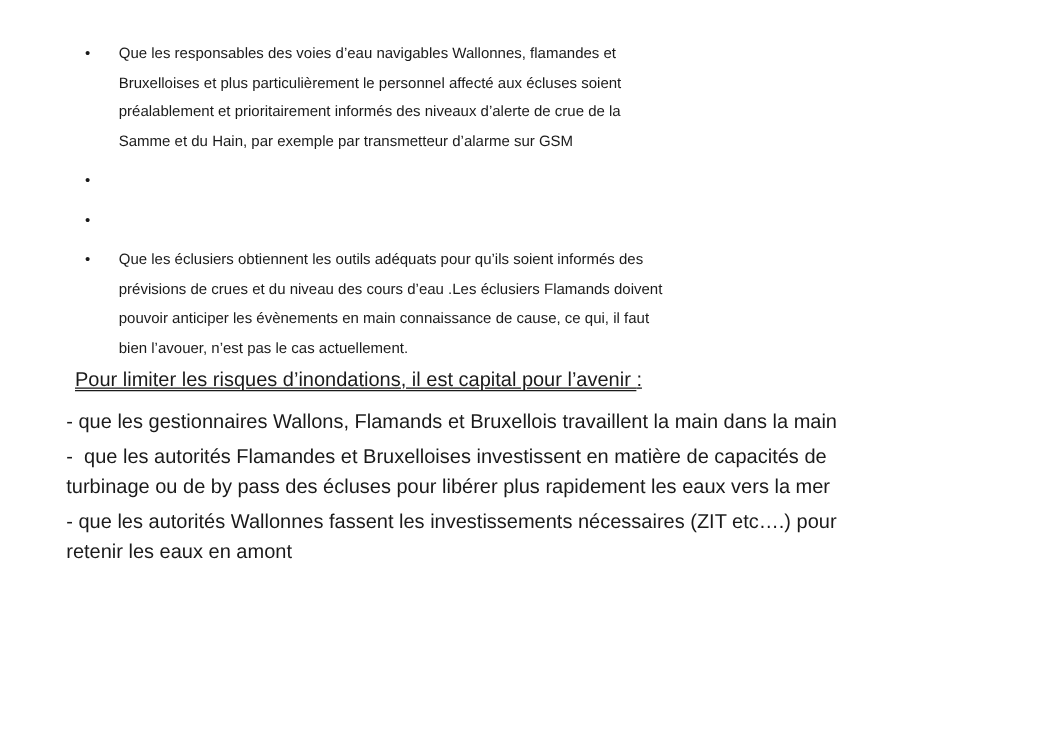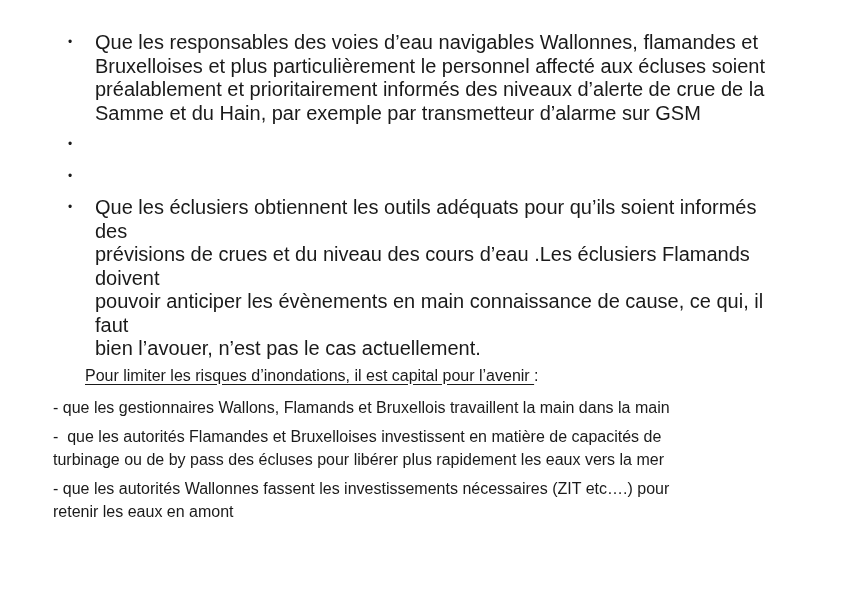--- a/index.html
+++ b/index.html
@@ -31,28 +31,29 @@
     align-items: flex-start;
     margin: 0 0 8px 0;
   }
   .bullet-marker {
     flex: none;
     width: 27px;
     font-size: 12px;
     line-height: 23.5px;
   }
   .bullet-text {
-    font-size: 20px;
+    font-size: 12px;
     line-height: 23.5px;
     white-space: pre-wrap;
   }
   .section-heading {
-    margin: -5px 40px 9px 85px;
+    margin: -5px 40px 9px 60px;
     font-size: 16px;
     line-height: 23.5px;
+    text-decoration: underline;
   }
   .heading-underlined {
     text-decoration: underline;
     text-underline-offset: 3px;
   }
   .dash-para {
     margin: 0 52px 5px 53px;
     font-size: 16px;
     line-height: 23.5px;
     white-space: pre-wrap;

